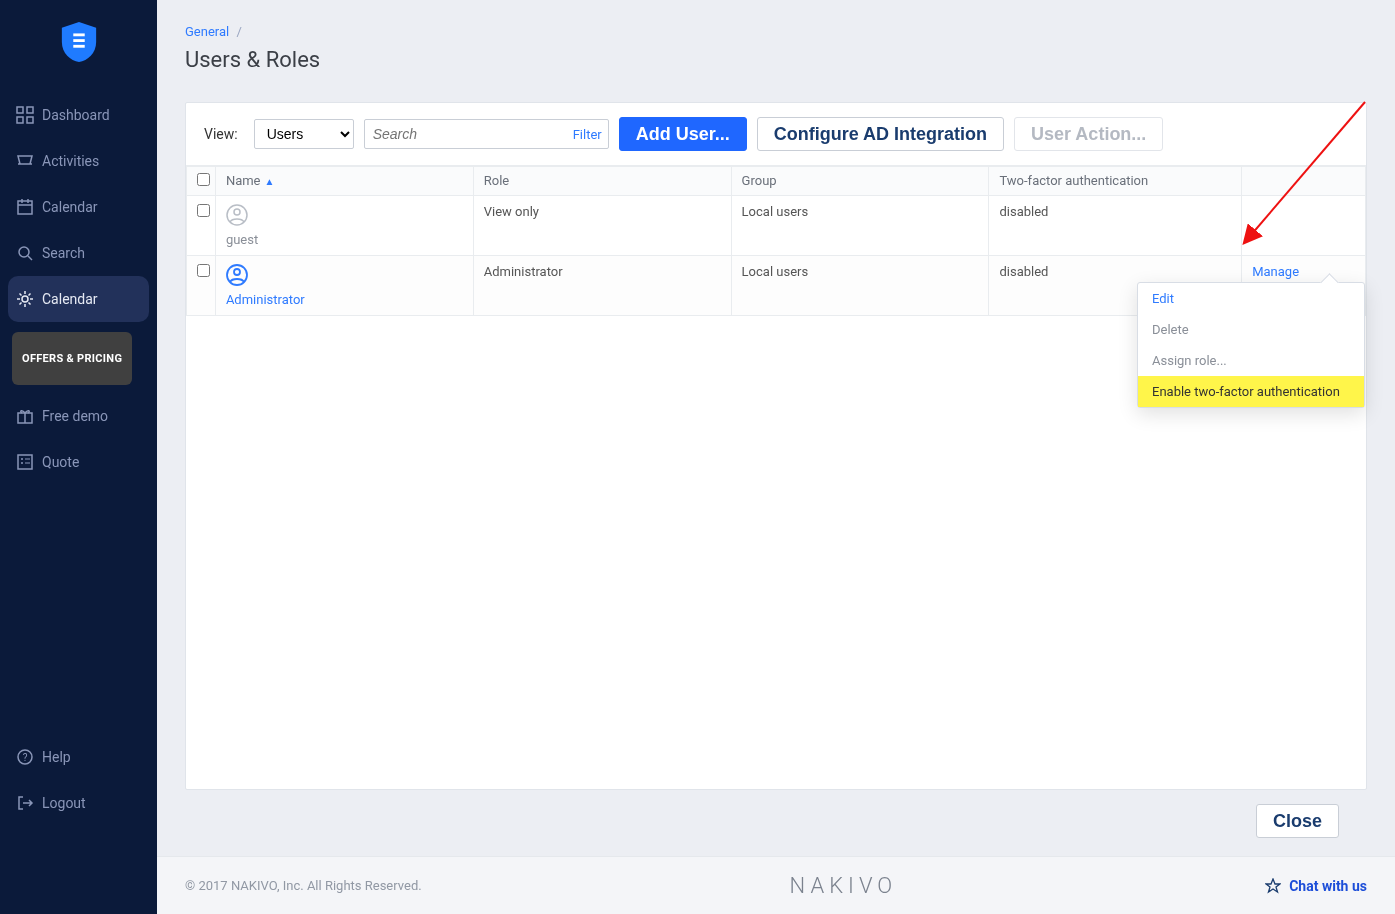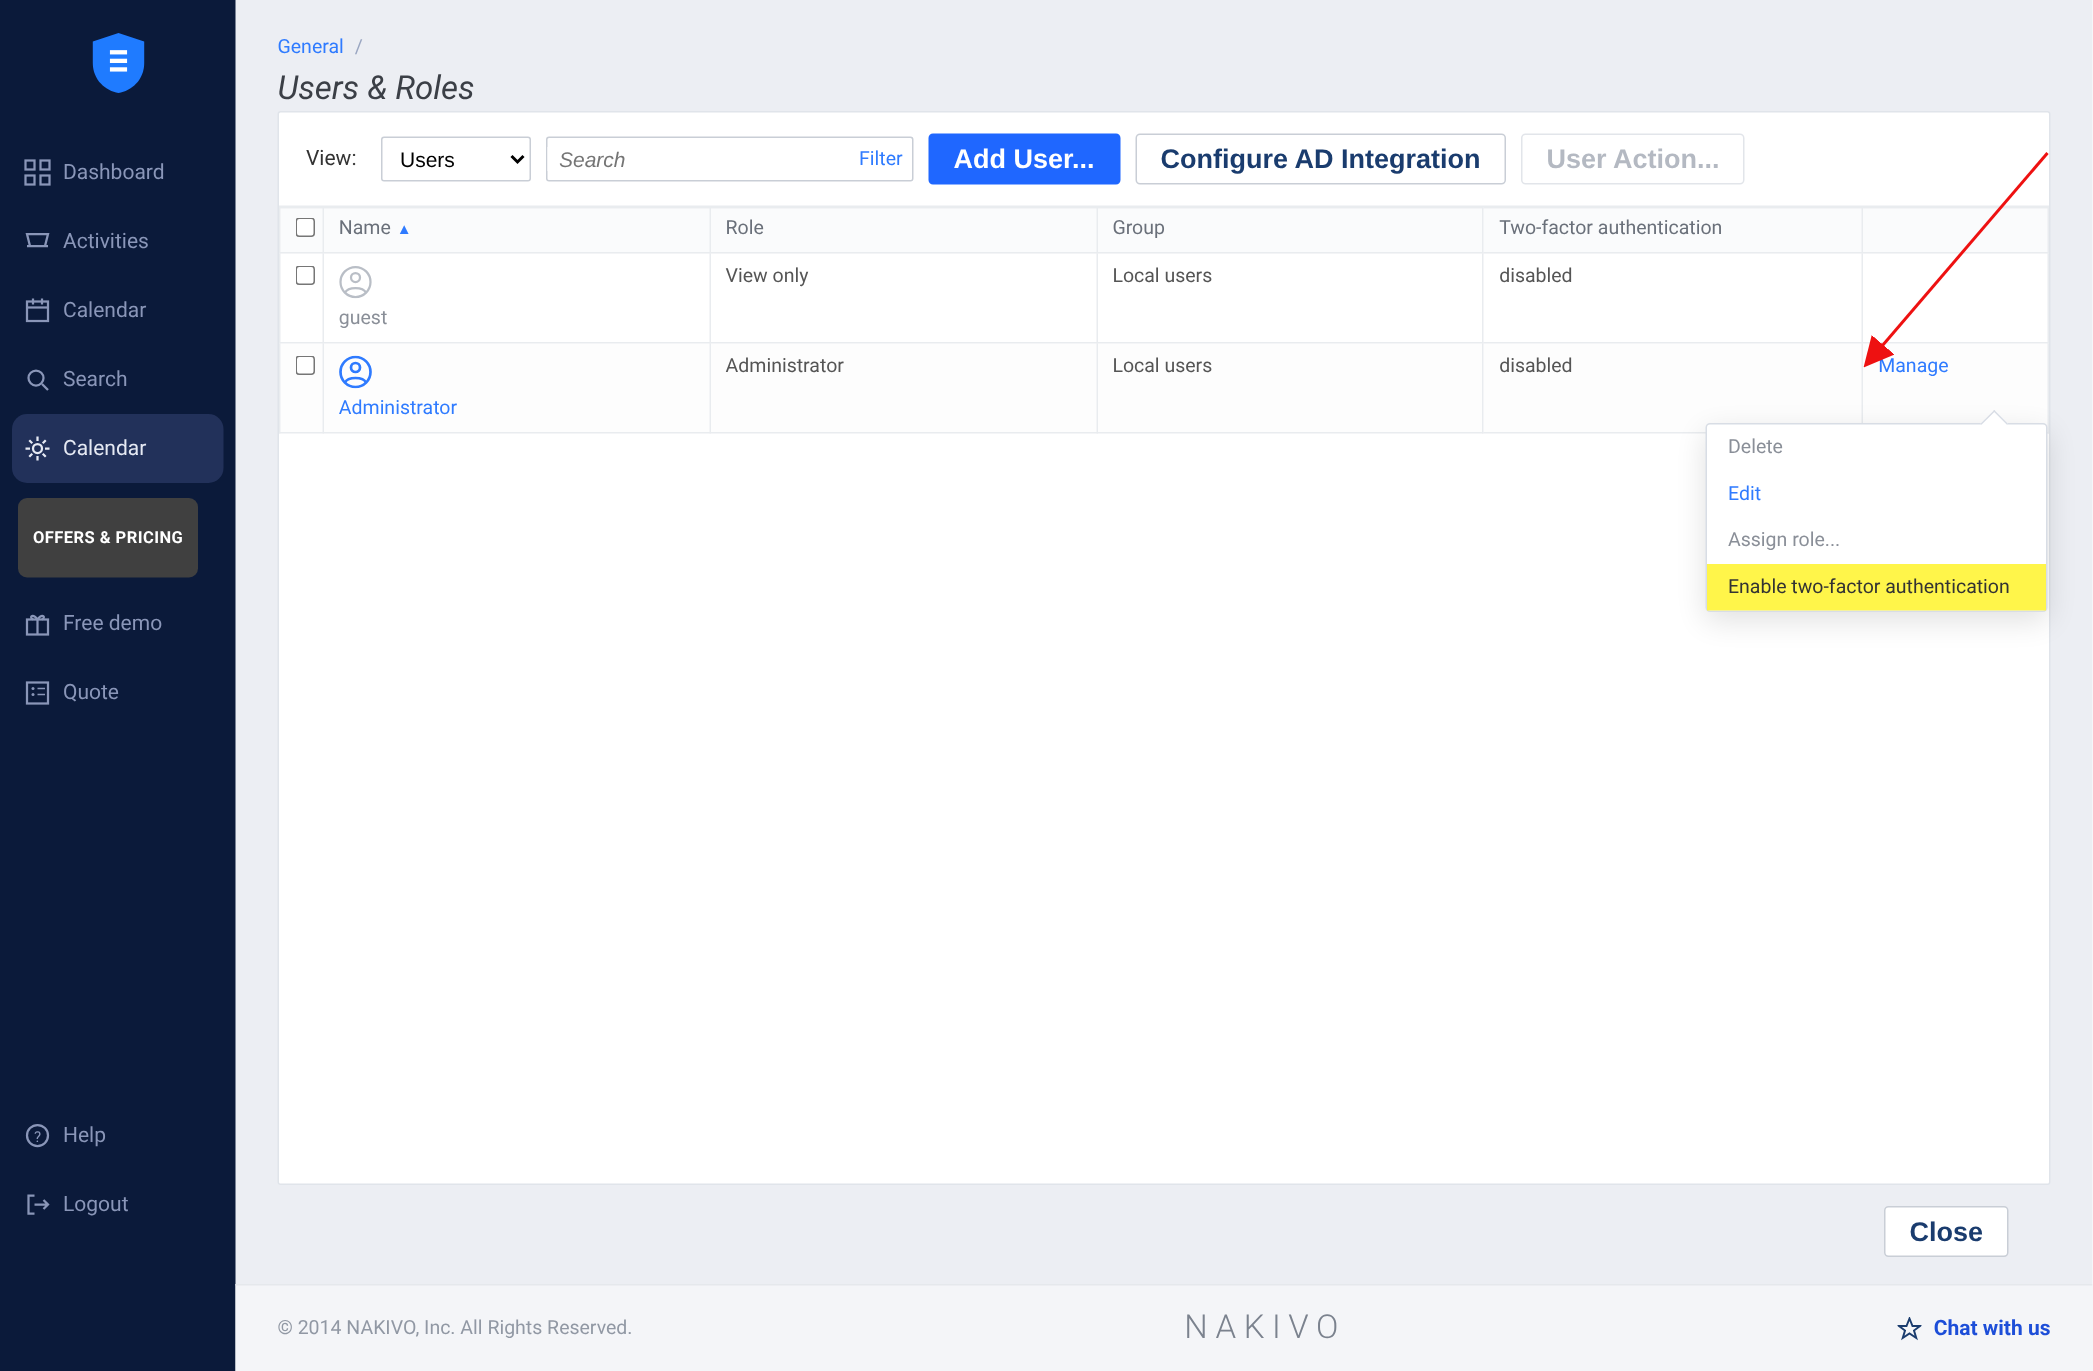--- a/index.html
+++ b/index.html
@@ -71,21 +71,21 @@
   position: relative;
 }
 .content {
   padding: 24px 28px 0 28px;
   flex: 1;
   display: flex;
   flex-direction: column;
 }
 .breadcrumb { color: #2f7bff; font-size: 13px; margin-bottom: 8px; }
 .breadcrumb .sep { color: #9aa6c1; margin: 0 4px; }
-.page-title { font-size: 22px; color: #3b3f46; font-weight: 400; margin-bottom: 2px; font-style: italic; }
+.page-title { font-size: 22px; color: #3b3f46; font-weight: 400; margin-bottom: 30px; }
 .panel {
   background: #fff;
   border: 1px solid #e0e4ea;
   border-radius: 2px;
   flex: 1;
   display: flex;
   flex-direction: column;
   min-height: 0;
 }
 .toolbar {
@@ -429,37 +429,37 @@
         </table>
         <div style="flex:1"></div>
       </div>
 
       <div class="close-row">
         <button class="btn btn-outline" style="font-weight:700;">Close</button>
       </div>
     </div>
 
     <div class="dropdown">
+      <div class="dropdown-item link">Edit</div>
       <div class="dropdown-item grey">Delete</div>
-      <div class="dropdown-item link">Edit</div>
       <div class="dropdown-item grey">Assign role...</div>
       <div class="dropdown-item hl">Enable two-factor authentication</div>
     </div>
 
     <svg class="arrow-svg" width="160" height="170">
       <defs>
           <marker id="ah" markerWidth="10" markerHeight="10" refX="8" refY="5" orient="auto">
             <path d="M0,0 L10,5 L0,10 z" fill="#e11"></path>
           </marker>
         </defs>
       <line x1="150" y1="10" x2="30" y2="150" stroke="#e11" stroke-width="2" marker-end="url(#ah)"></line>
     </svg>
 
     <footer class="footer">
-      <span class="copyright">© 2014 NAKIVO, Inc. All Rights Reserved.</span>
+      <span class="copyright">© 2017 NAKIVO, Inc. All Rights Reserved.</span>
       <span class="brand">NAKIVO</span>
       <span class="chat">
         <svg width="16" height="16" viewBox="0 0 16 16">
             <path d="M8 1 L10 6 L15 6 L11 9 L12.5 14 L8 11 L3.5 14 L5 9 L1 6 L6 6 Z" fill="none" stroke="#1a3c6e" stroke-width="1.3"></path>
           </svg>
         <span>Chat with us</span>
       </span>
     </footer>
   </main>
 </div>

